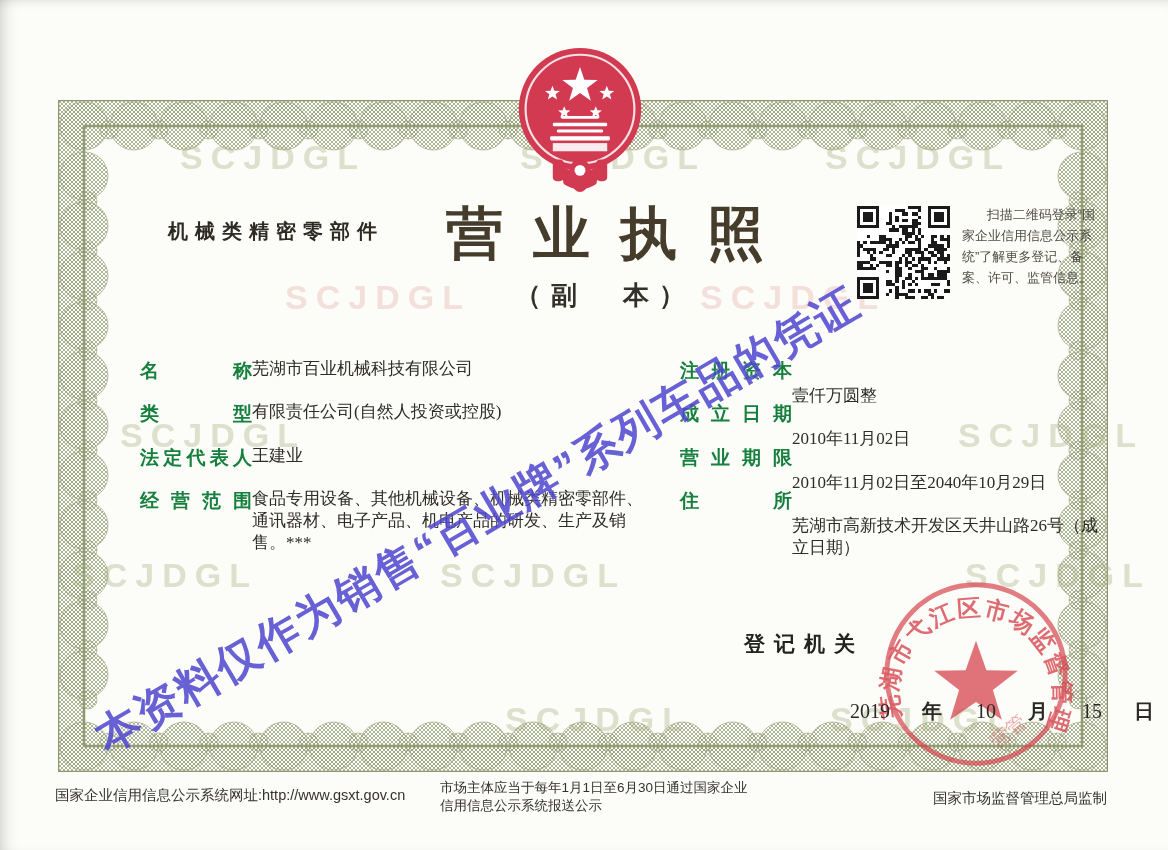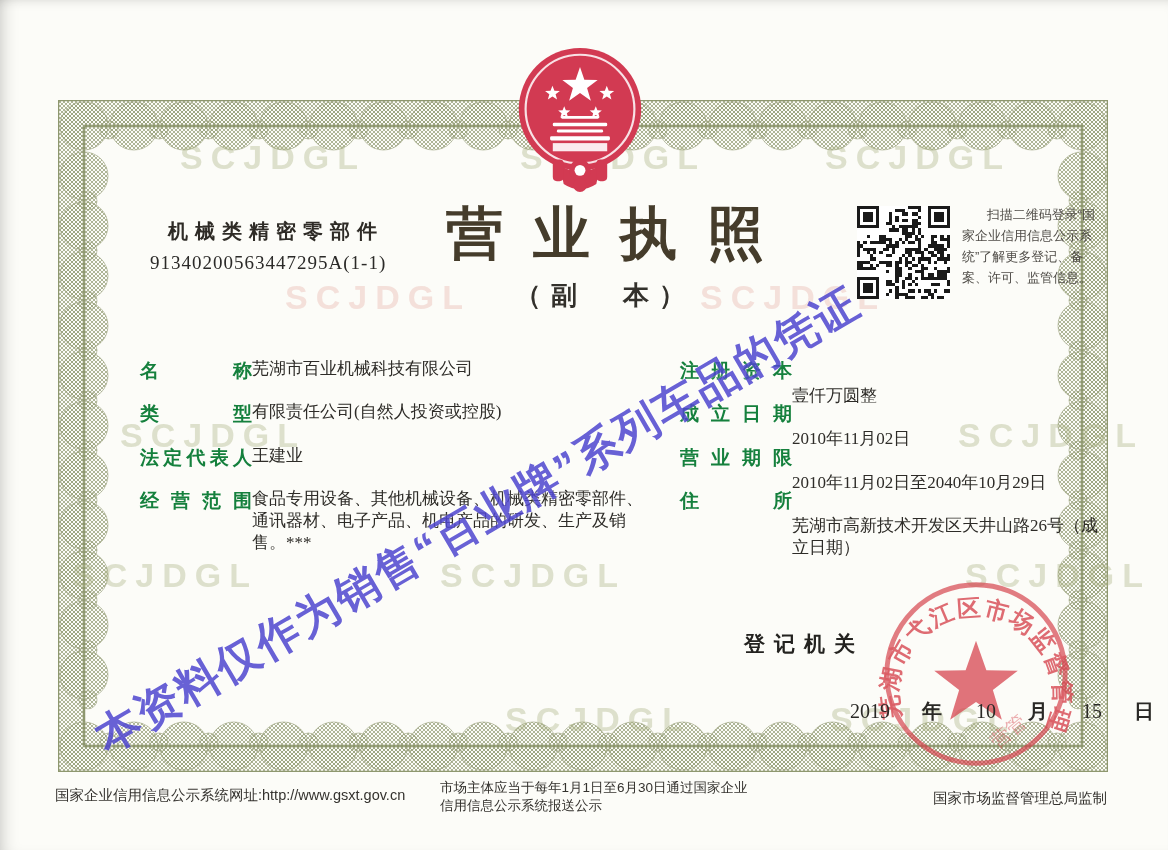--- a/index.html
+++ b/index.html
@@ -244,21 +244,20 @@
       <path d="M35 88 q15 10 30 0 l-3 14 q-12 8 -24 0 Z"></path>
       <circle cx="50" cy="92" r="8"></circle>
       <circle cx="50" cy="92" r="4" fill="#ffffff"></circle>
       <circle cx="50" cy="103" r="5"></circle>
       <rect x="30" y="84" width="8" height="16" rx="3"></rect>
       <rect x="62" y="84" width="8" height="16" rx="3"></rect>
     </g>
   </svg>
 
   <div class="abs credit-label">机械类精密零部件</div>
-  <div class="abs credit-code">91340200563447295A(1-1)</div>
 
   <div class="abs title">营业执照</div>
   <div class="abs subtitle">（副　本）</div>
 
   <svg id="qr" class="abs" width="93" height="93" viewBox="0 0 29 29" shape-rendering="crispEdges">
     <rect width="29" height="29" fill="#ffffff"></rect>
     <g id="qr-noise" fill="#1a1a1a">
         <rect x="16" y="0" width="1" height="1"></rect>
         <rect x="17" y="0" width="1" height="1"></rect>
         <rect x="18" y="0" width="1" height="1"></rect>

